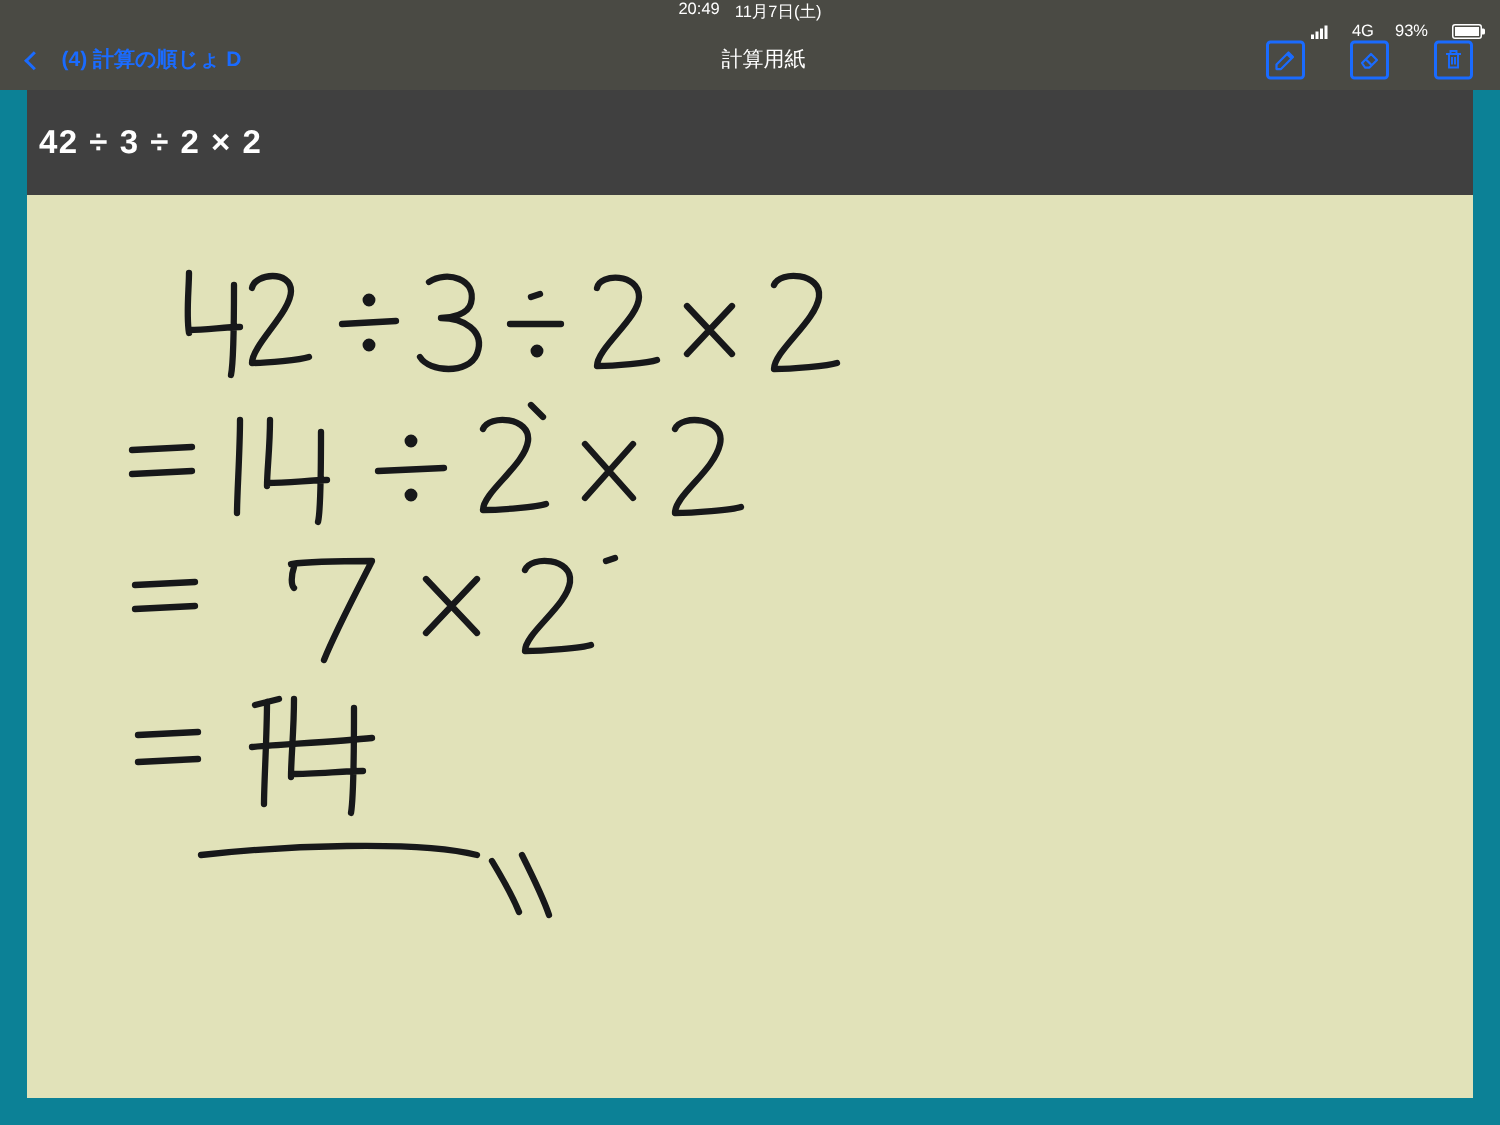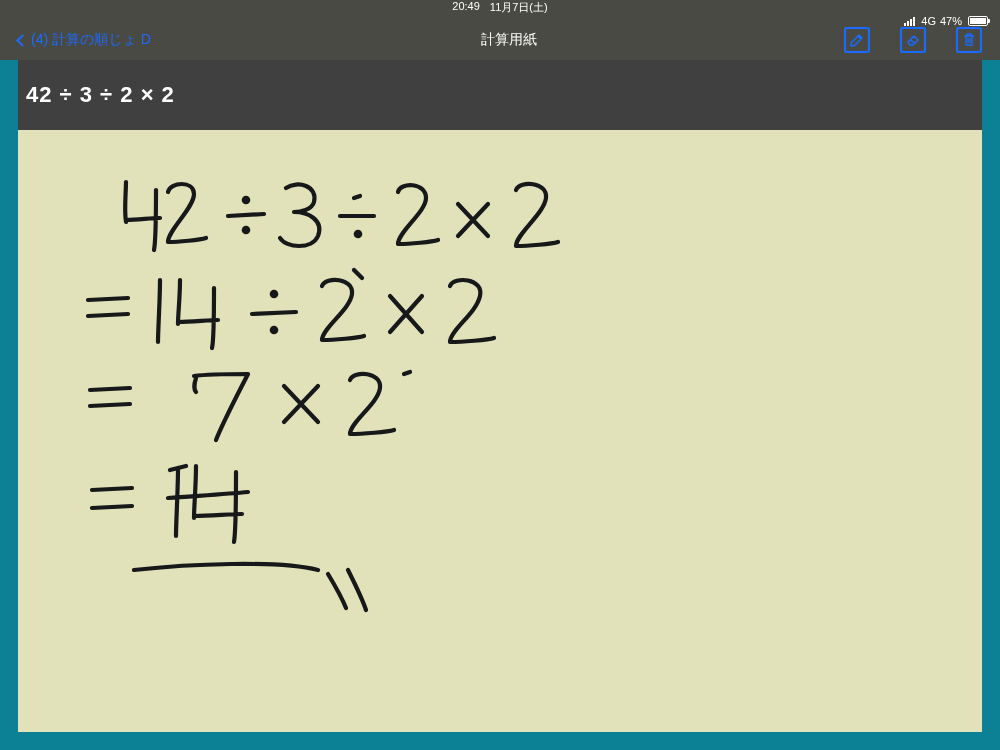--- a/index.html
+++ b/index.html
@@ -18,21 +18,21 @@
     background: #4a4a44;
     color: #fff;
     font-size: 11px;
     display: flex;
     align-items: center;
     padding: 0 12px;
     z-index: 10;
     flex-direction: column;
   }
   .status-left { display: flex; gap: 10px; }
-  .status-right { margin-left: auto; display: flex; gap: 4px; align-items: center; }
+  .status-right { margin-left: auto; display: flex; gap: 14px; align-items: center; }
   .signal-bars { display: inline-flex; align-items: flex-end; gap: 1px; margin-right: 2px; }
   .bar { width: 2px; background: #fff; }
   .bar.b1 { height: 3px; } .bar.b2 { height: 5px; } .bar.b3 { height: 7px; } .bar.b4 { height: 9px; }
   .battery-icon {
     width: 20px; height: 10px; border: 1px solid #fff; border-radius: 2px;
     position: relative; margin-left: 2px;
   }
   .battery-icon::after {
     content: ""; position: absolute; right: -3px; top: 2px; width: 2px; height: 4px;
     background: #fff; border-radius: 0 1px 1px 0;
@@ -47,22 +47,23 @@
     display: flex;
     align-items: center;
     padding: 0 18px;
     z-index: 9;
   }
   .back-link {
     color: #1a6bff;
     font-size: 14px;
     display: flex;
     align-items: center;
-    gap: 0;
+    gap: 10px;
     cursor: pointer;
+    font-weight: bold;
   }
   .chevron-left {
     width: 9px; height: 9px;
     border-left: 2.5px solid #1a6bff;
     border-bottom: 2.5px solid #1a6bff;
     transform: rotate(45deg);
     margin-right: 4px;
   }
   .nav-title {
     position: absolute;
@@ -127,21 +128,21 @@
     <span>11月7日(土)</span>
   </div>
   <div class="status-right">
     <span class="signal-bars">
       <span class="bar b1"></span>
         <span class="bar b2"></span>
         <span class="bar b3"></span>
         <span class="bar b4"></span>
     </span>
     <span>4G</span>
-    <span>47%</span>
+    <span>93%</span>
     <span class="battery-icon">
         <span class="battery-fill"></span>
       </span>
   </div>
 </div>
 
 <div class="nav-bar">
   <div class="back-link">
     <span class="chevron-left"></span>
     <span>(4) 計算の順じょ D</span>

